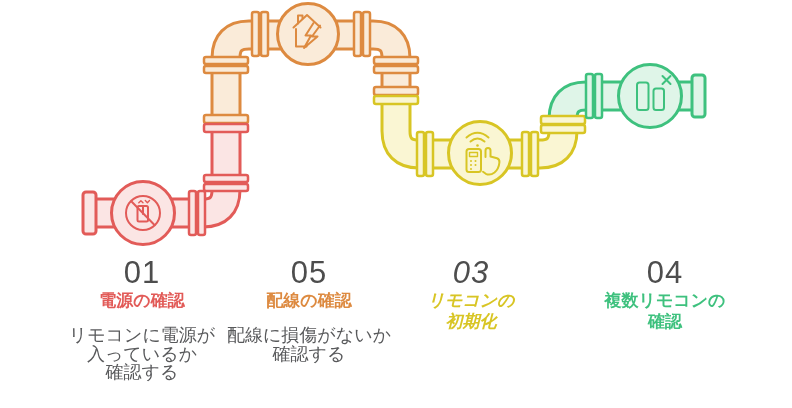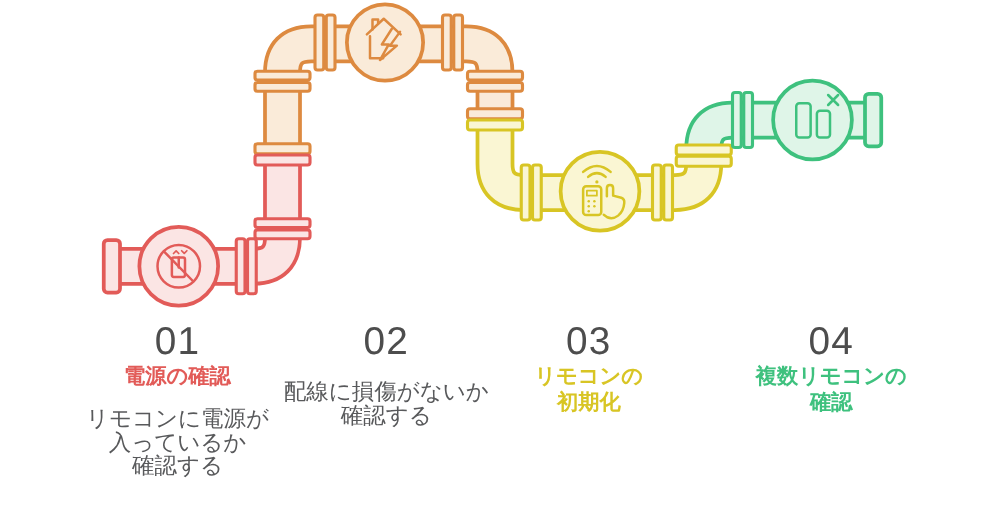--- a/index.html
+++ b/index.html
@@ -22,21 +22,21 @@
   .cap{stroke-width:3;}
   .node{stroke-width:3;}
   .icon{fill:none;stroke-width:2;stroke-linecap:round;stroke-linejoin:round;}
   
   .step-col{position:absolute;top:256px;width:170px;text-align:center;}
   .step-number{font-size:31px;line-height:33px;font-weight:400;letter-spacing:1px;color:var(--number,#4d4d4d);}
   .step-title{margin-top:1px;font-size:17px;line-height:21px;font-weight:700;}
   .step-desc{margin-top:15px;font-size:18px;line-height:18.5px;color:var(--text,#58595b);}
   .col-1{left:57px;}  .col-1 .step-title{color:var(--red);}
   .col-2{left:224px;} .col-2 .step-title{color:var(--orange);}
-  .col-3{left:386px;} .col-3 .step-title{color:var(--yellow);}
+  .col-3{left:386px;font-style:italic;} .col-3 .step-title{color:var(--yellow);}
   .col-4{left:580px;} .col-4 .step-title{color:var(--green);}
 </style>
 </head>
 <body>
 
 <div>
 
   <svg id="pipes" width="792" height="260" viewBox="0 0 792 260" xmlns="http://www.w3.org/2000/svg">
 
     <g>
@@ -147,21 +147,22 @@
     </g>
   </svg>
 
   <div class="step-col col-1">
     <div class="step-number">01</div>
     <div class="step-title">電源の確認</div>
     <div class="step-desc">リモコンに電源が<br>入っているか<br>確認する</div>
   </div>
 
   <div class="step-col col-2">
-    <div class="step-number">02</div>
+    <div class="step-number">05</div>
+    <div class="step-title">配線の確認</div>
     <div class="step-desc">配線に損傷がないか<br>確認する</div>
   </div>
 
   <div class="step-col col-3">
     <div class="step-number">03</div>
     <div class="step-title">リモコンの<br>初期化</div>
   </div>
 
   <div class="step-col col-4">
     <div class="step-number">04</div>

